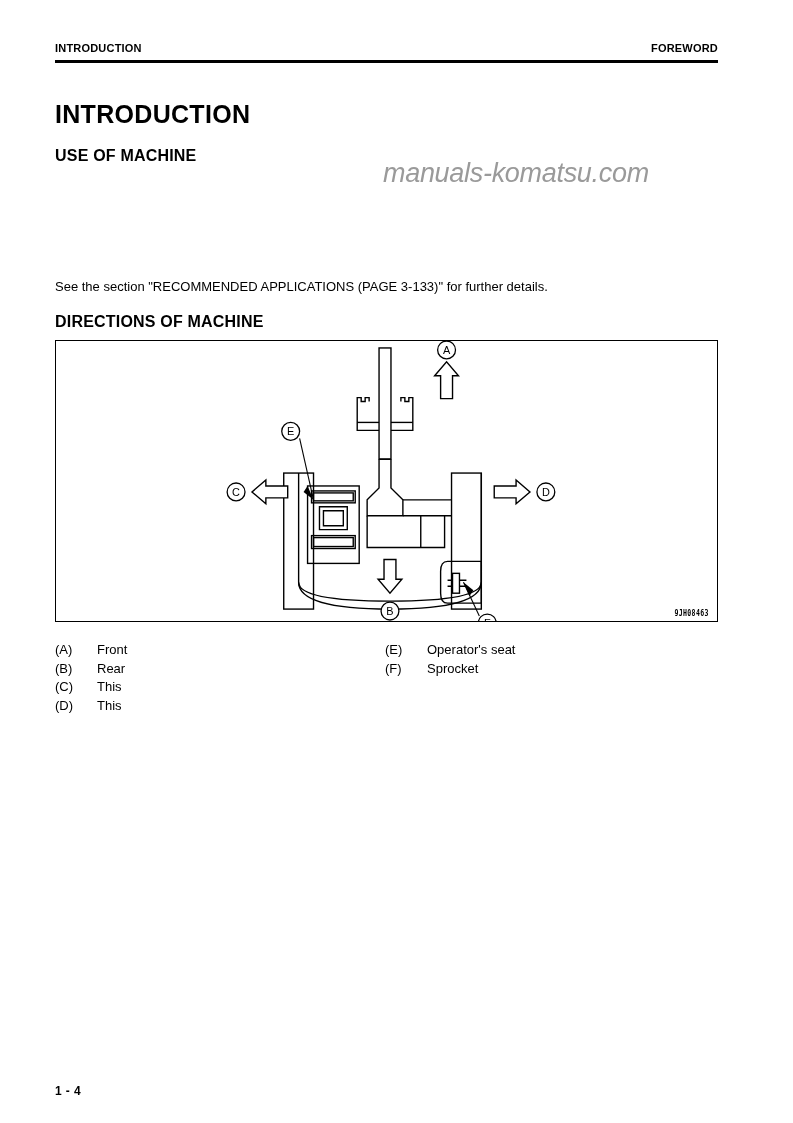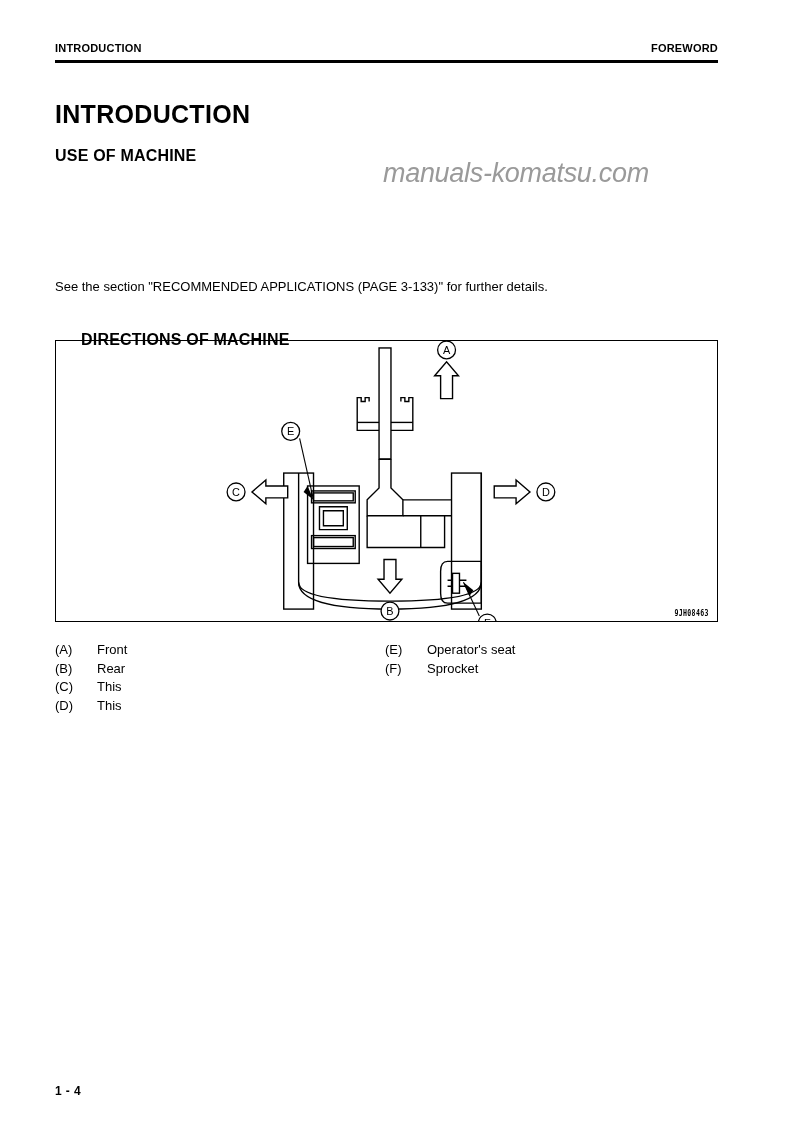--- a/index.html
+++ b/index.html
@@ -59,25 +59,24 @@
     position: absolute;
     left: 55px;
     top: 147px;
     font-size: 16px;
     font-weight: bold;
     letter-spacing: 0.2px;
   }
   .title-sub2 {
     position: absolute;
     left: 55px;
-    top: 331px;
+    top: 313px;
     font-size: 16px;
     font-weight: bold;
     letter-spacing: 0.2px;
-    margin-left: 26px;
   }
 
   
   .intro-line {
     position: absolute;
     left: 55px;
     top: 167px;
     font-size: 13px;
     white-space: nowrap;
   }

